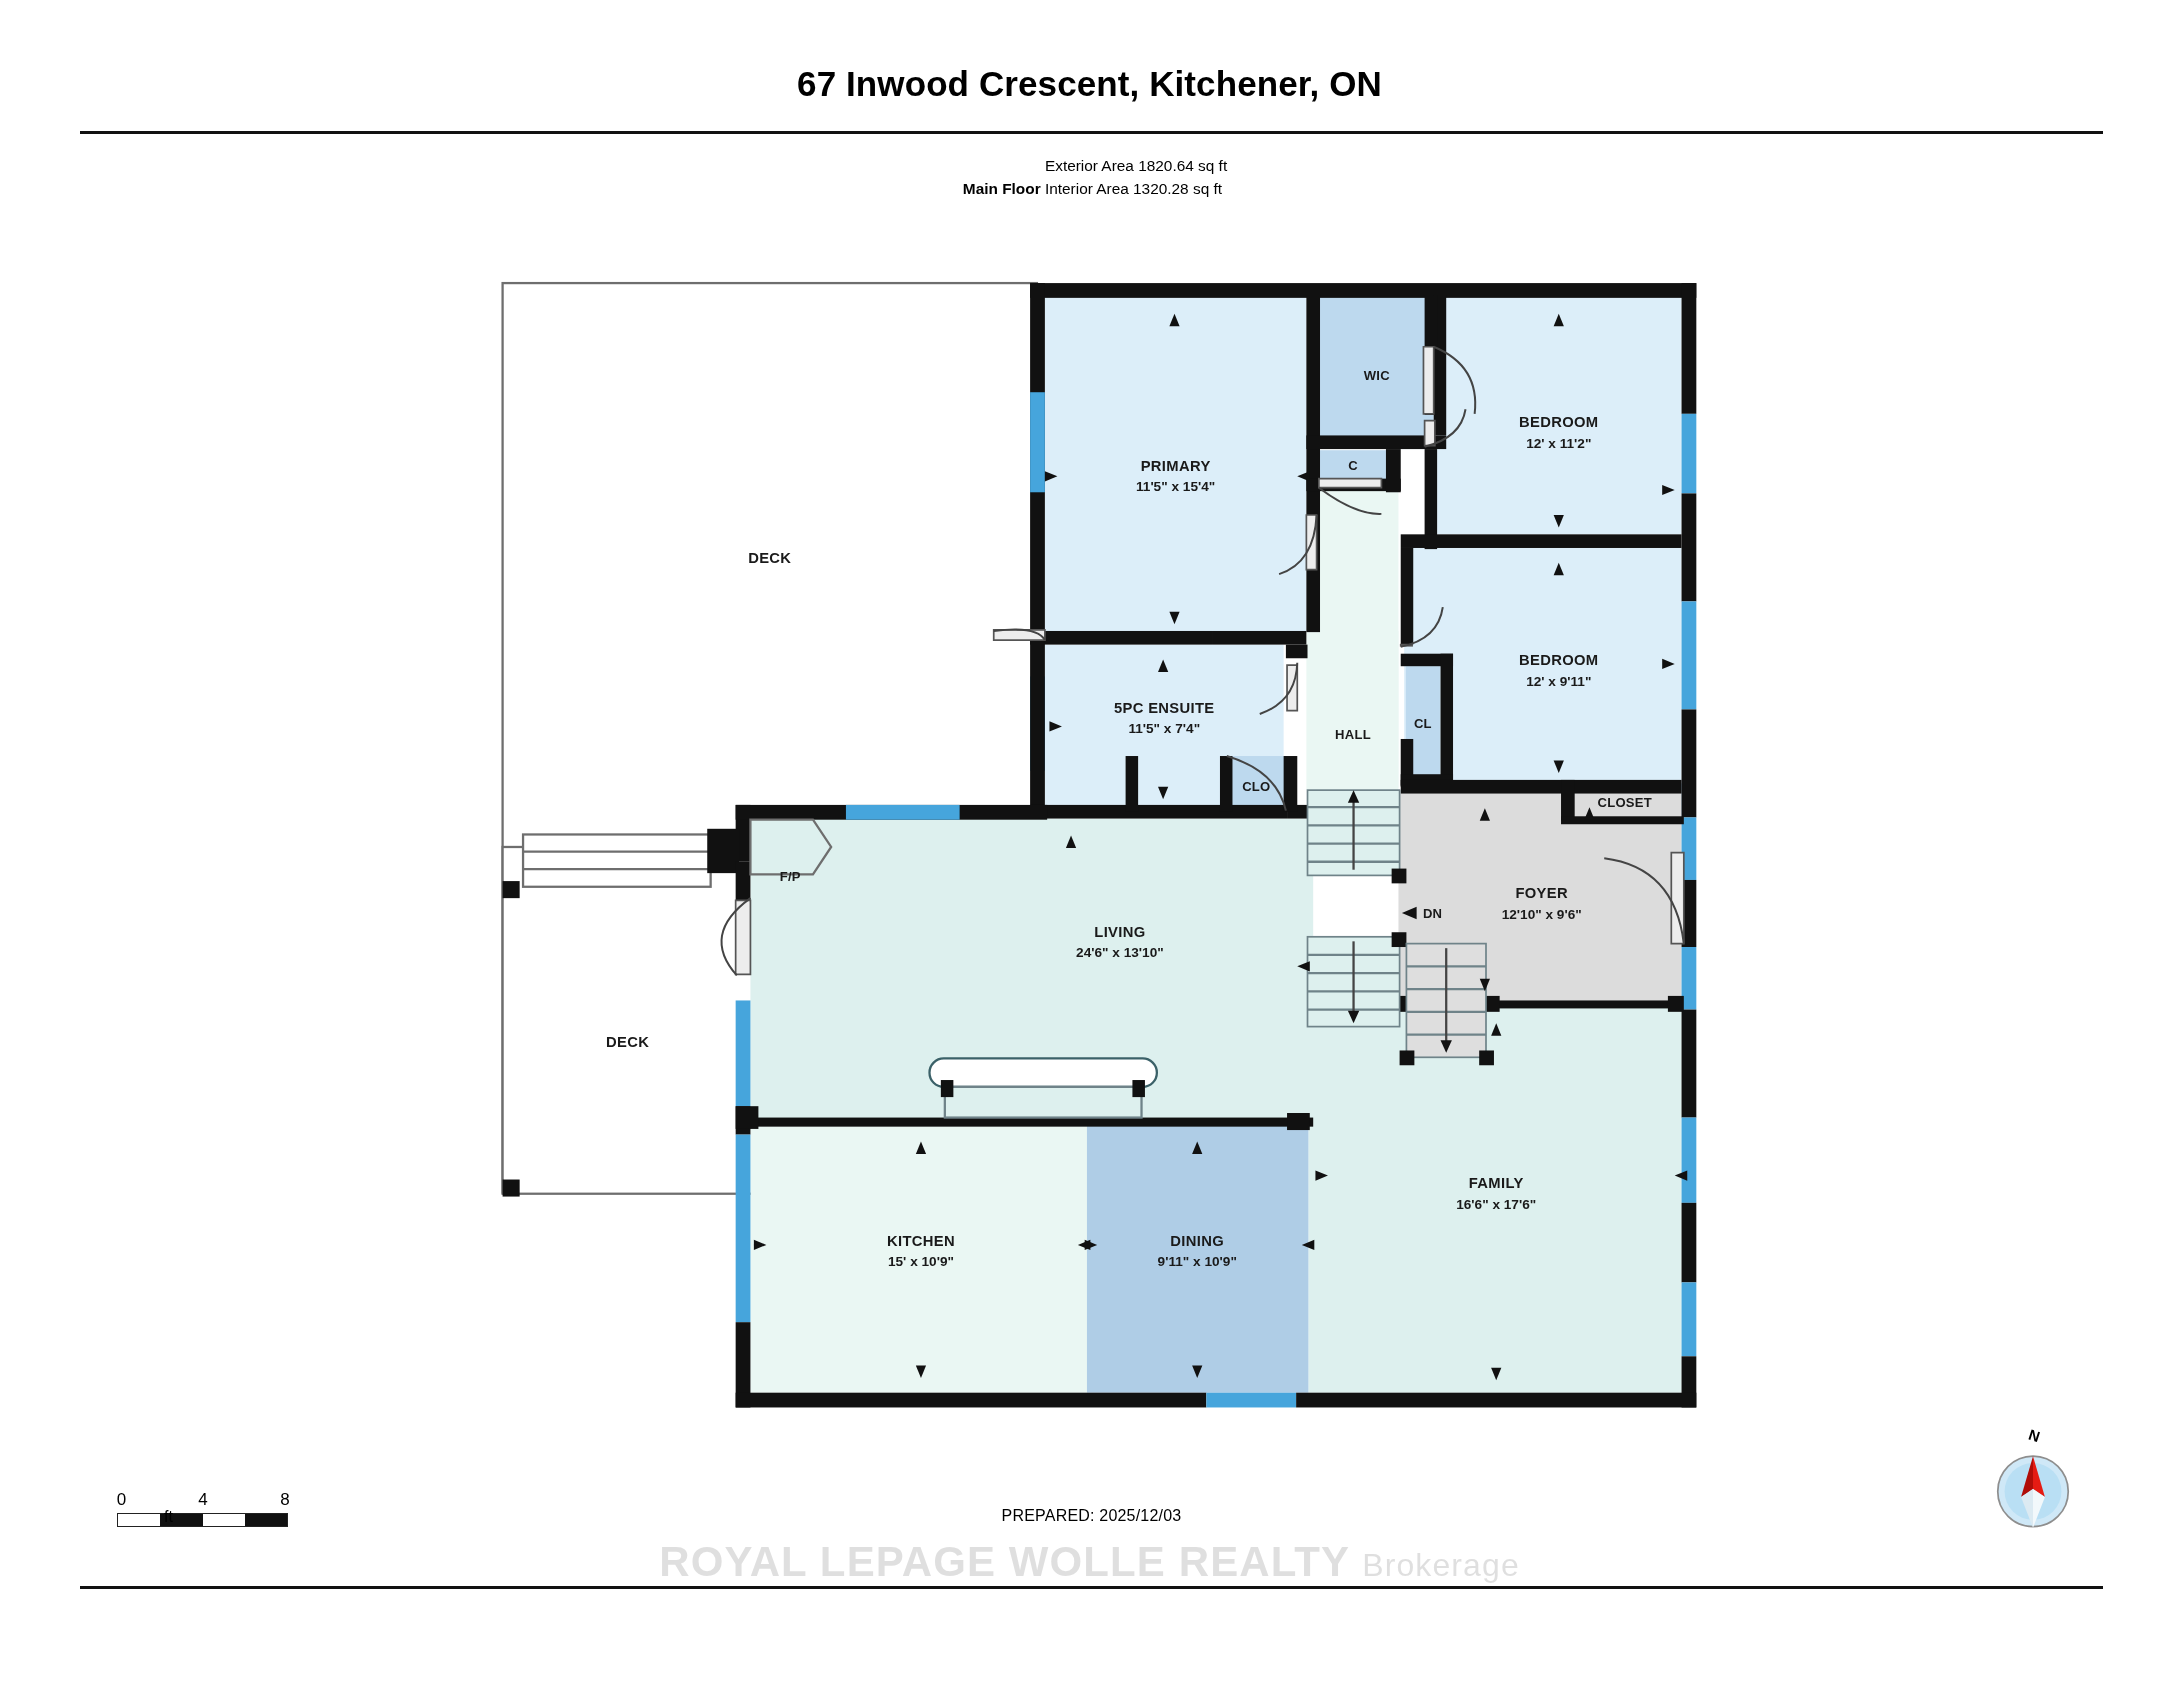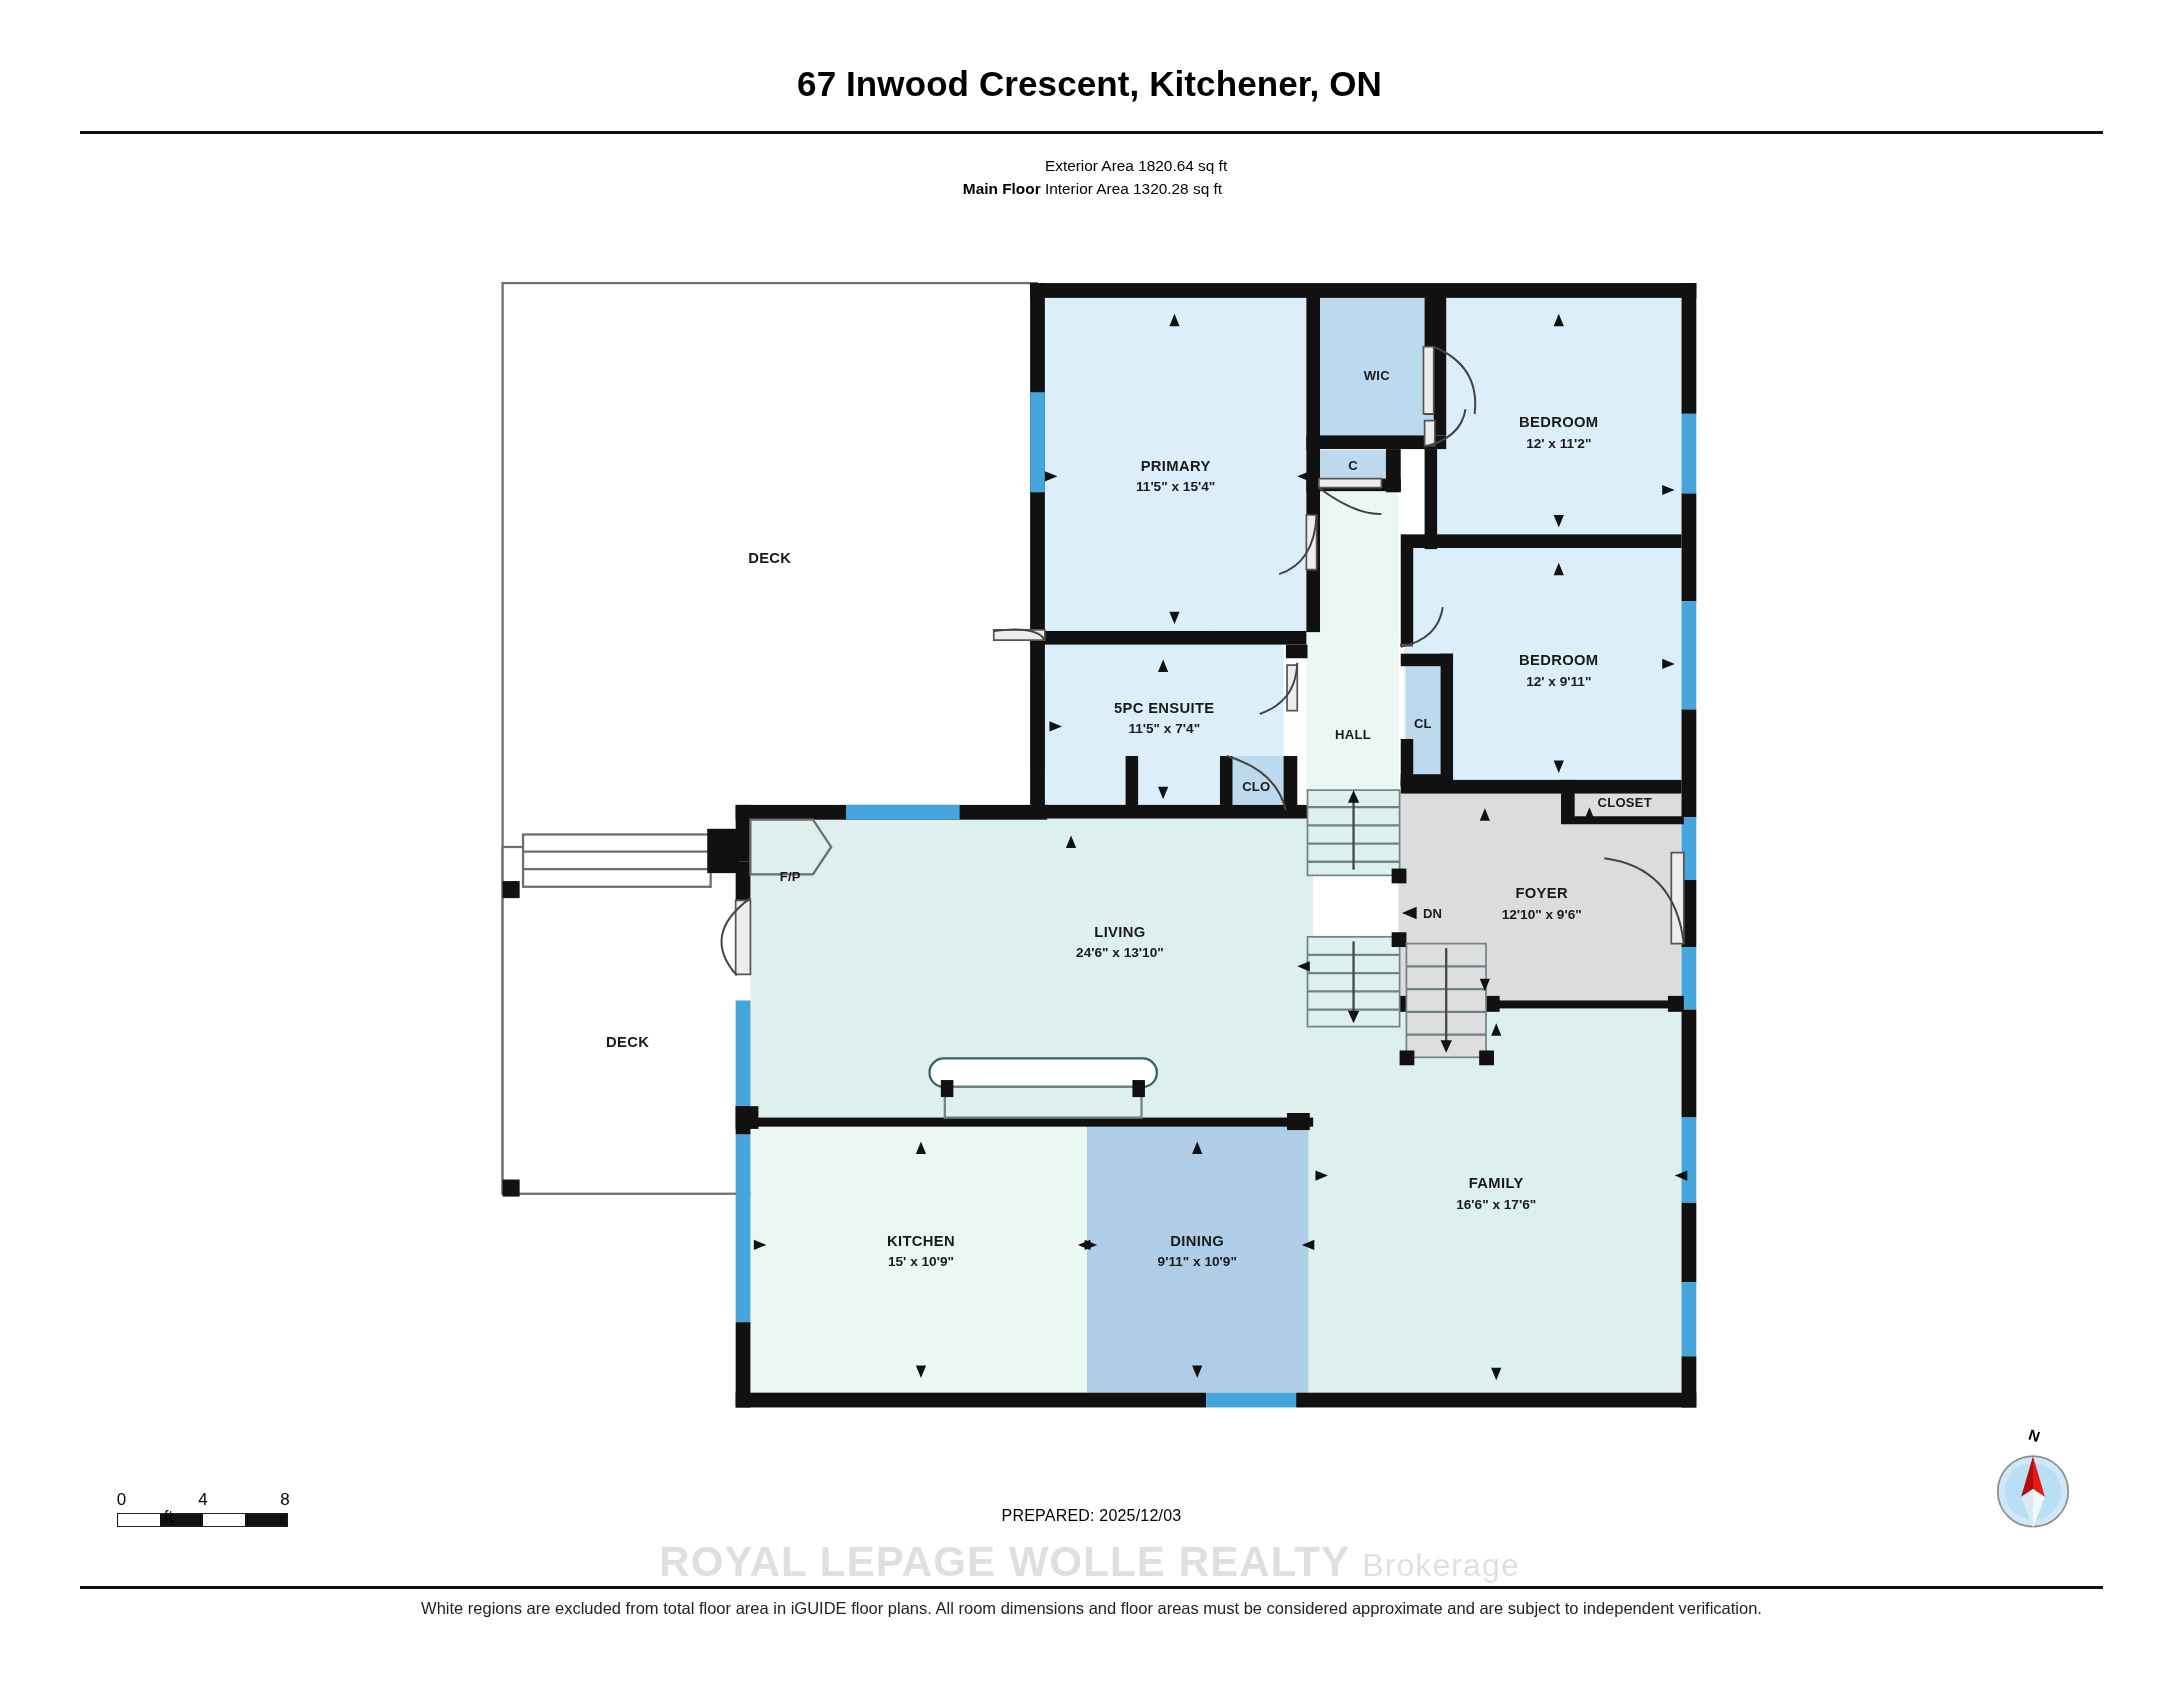--- a/index.html
+++ b/index.html
@@ -441,16 +441,15 @@
       <polygon points="95,172 74,118 95,104" fill="#DCEAF2"></polygon>
     </svg>
   </div>
 
   <div class="watermark">
     <span>ROYAL LEPAGE WOLLE REALTY</span>
     <span class="small">Brokerage</span>
   </div>
 
   <div class="rule-bot"></div>
-  <div class="disclaimer">White regions are excluded from total floor area in iGUIDE floor plans. All room dimensions and floor areas must be considered approximate and are subject to independent verification.</div>
 
 </div>
 
 
 </body></html>

